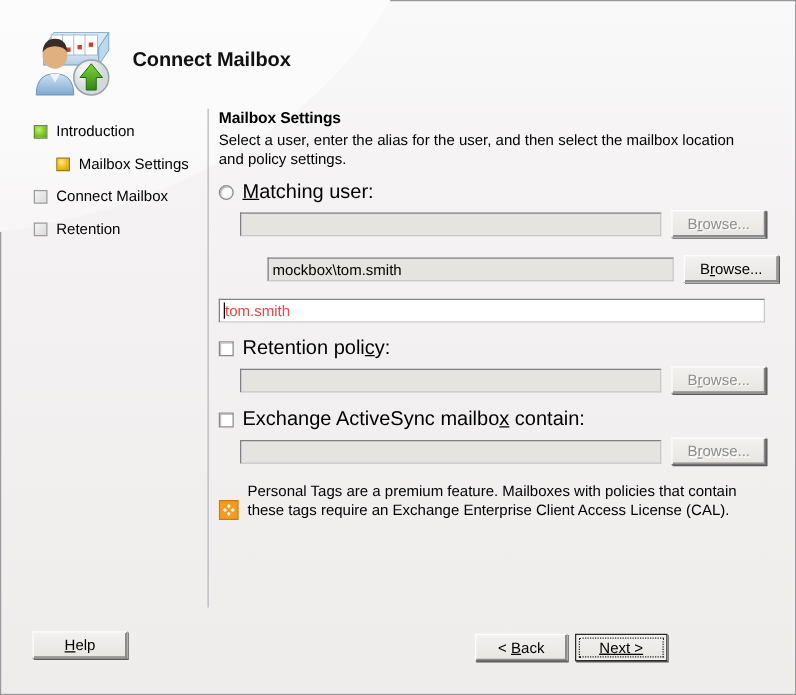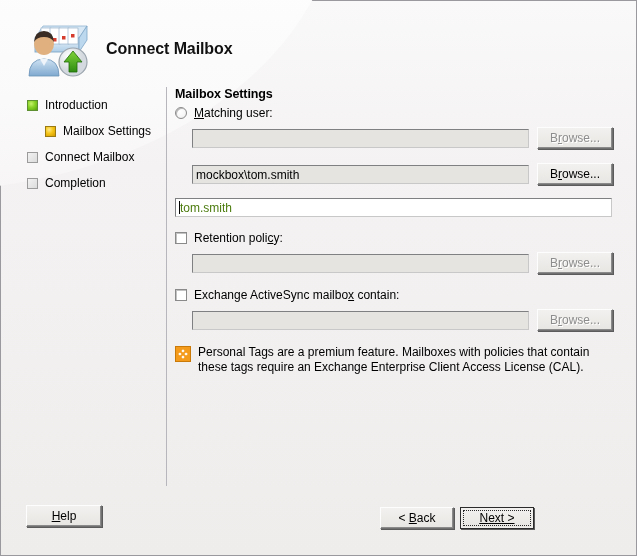--- a/index.html
+++ b/index.html
@@ -177,39 +177,39 @@
     height: 12px;
     box-sizing: border-box;
     border: 1px solid #8a8a8a;
     background: #ffffff;
     box-shadow: inset 1px 1px 0 #c2c2c2;
     margin-right: 7px;
     flex: 0 0 auto;
   }
 
   .ctl-label {
-    font-size: 12px;
+    font-size: 16px;
     color: #000000;
   }
   .ctl-label .u { text-decoration: underline; }
 
   
   .field-line {
     display: flex;
     align-items: center;
   }
   .textfield {
     box-sizing: border-box;
     height: 19px;
     border: 1px solid #7f8082;
     border-right-color: #c8c8c8;
     border-bottom-color: #c8c8c8;
     background: #ffffff;
     font-size: 12px;
-    color: #4d7c0f;
+    color: #ef4444;
     padding: 1px 0 0 3px;
     line-height: 16px;
     overflow: hidden;
     white-space: nowrap;
   }
   .textfield.disabled {
     background: #e6e4e1;
     color: #7a7a7a;
   }
   .textfield.readonlyish {
@@ -264,21 +264,21 @@
 
   .browse-btn {
     width: 76px;
     margin-left: 8px;
     flex: 0 0 auto;
   }
 
   
   .note {
     display: flex;
-    align-items: flex-start;
+    align-items: flex-end;
     margin-top: 14px;
   }
   .note-icon {
     width: 16px;
     height: 16px;
     flex: 0 0 auto;
     margin-right: 7px;
     margin-top: 1px;
   }
   .note-text {
@@ -375,44 +375,45 @@
       <span class="nav-label">Mailbox Settings</span>
     </div>
 
     <div class="nav-item" style="left:25px; top:66px;">
       <span class="nav-bullet gray"></span>
       <span class="nav-label">Connect Mailbox</span>
     </div>
 
     <div class="nav-item" style="left:25px; top:92px;">
       <span class="nav-bullet gray"></span>
-      <span class="nav-label">Completion</span>
+      <span class="nav-label">Retention</span>
     </div>
   </div>
 
   <div class="v-sep"></div>
 
   <div class="main">
 
     <div class="pane-title">Mailbox Settings</div>
+    <div class="pane-desc">Select a user, enter the alias for the user, and then select the mailbox location and policy settings.</div>
 
     <div class="row">
       <div class="ctl-line">
         <span class="radio"></span>
         <span class="ctl-label"><span class="u">M</span><span>atching user:</span></span>
       </div>
       <div class="field-line" style="margin-top:6px; margin-left:17px;">
         <div class="textfield disabled" style="width:337px;"></div>
         <div class="btn browse-btn disabled"><span>B</span><span class="u">r</span><span>owse...</span></div>
       </div>
     </div>
 
     <div class="row" style="margin-top:14px;">
       <div class="field-line" style="margin-top:6px; margin-left:17px;">
-        <div class="textfield readonlyish" style="width:337px;">mockbox\tom.smith</div>
+        <div class="textfield readonlyish" style="width:337px;margin-left:22px;">mockbox\tom.smith</div>
         <div class="btn browse-btn"><span>B</span><span class="u">r</span><span>owse...</span></div>
       </div>
     </div>
 
     <div class="row" style="margin-top:13px;">
       <div class="textfield focused" style="width:437px; margin-top:4px;"><span class="caret"></span><span>tom.smith</span></div>
     </div>
 
     <div class="row" style="margin-top:13px;">
       <div class="ctl-line">

